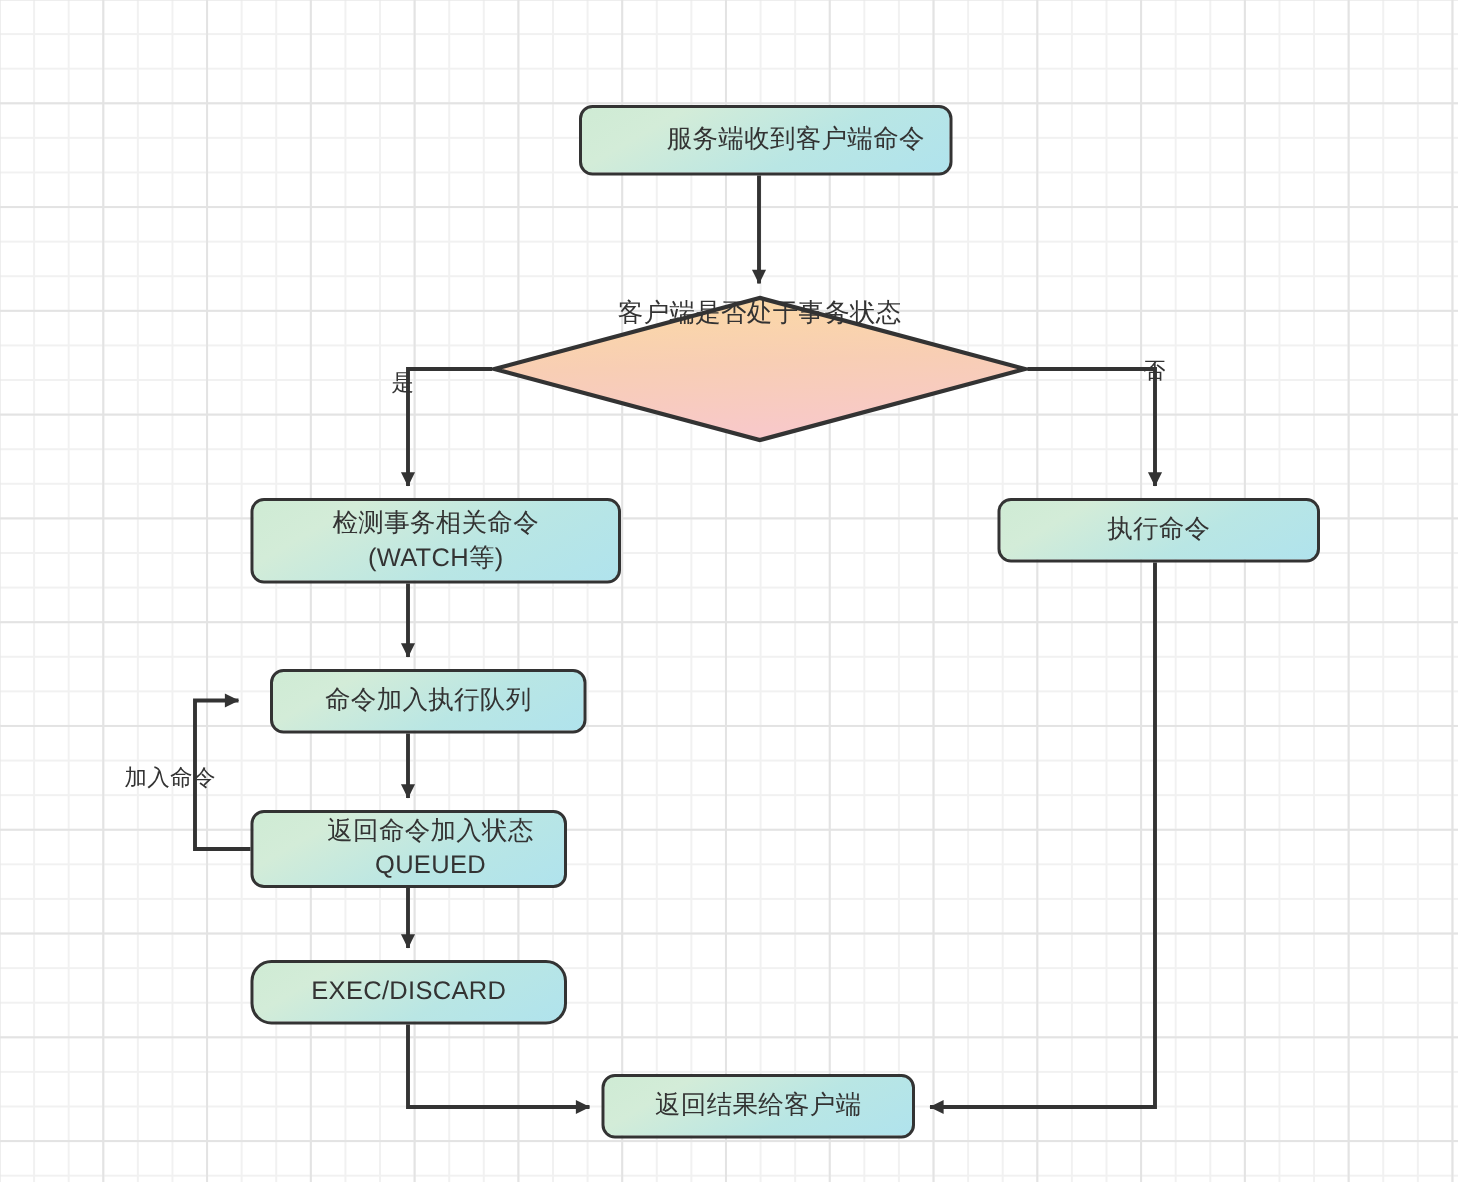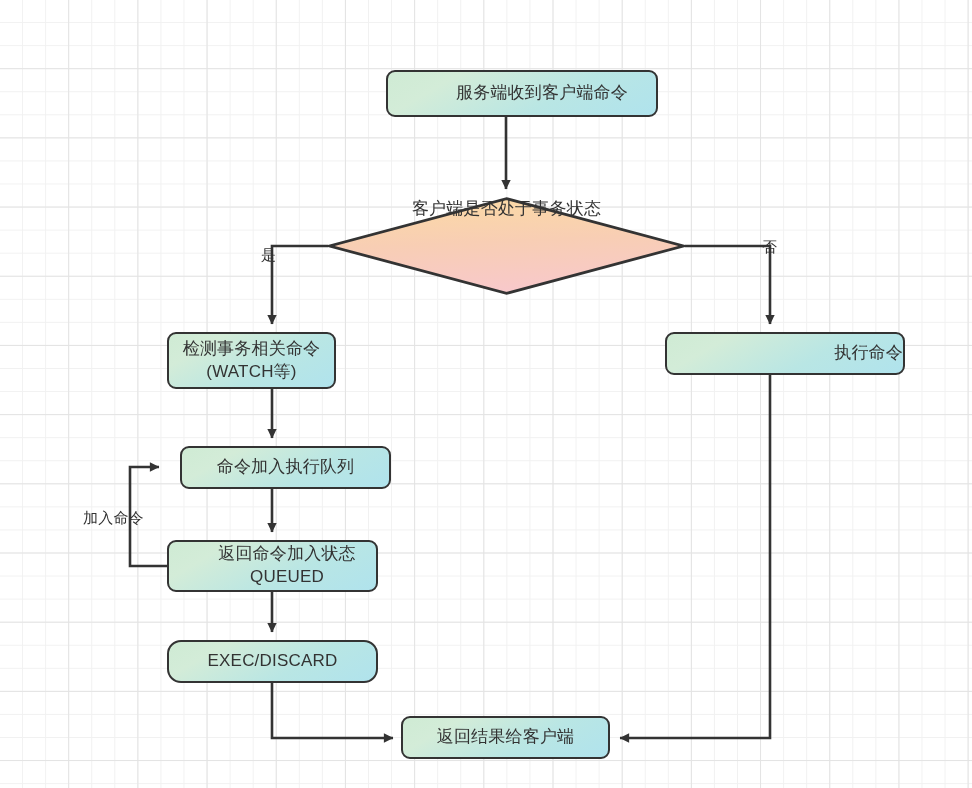--- a/index.html
+++ b/index.html
@@ -114,52 +114,52 @@
 
     <path d="M 167 566 L 130 566 L 130 467 L 159 467" stroke="#333333" stroke-width="2.6" fill="none" stroke-linejoin="miter" marker-end="url(#arrow)"></path>
 
     <path d="M 272 592 L 272 632" stroke="#333333" stroke-width="2.6" fill="none" marker-end="url(#arrow)"></path>
 
     <path d="M 272 683 L 272 738 L 393 738" stroke="#333333" stroke-width="2.6" fill="none" stroke-linejoin="miter" marker-end="url(#arrow)"></path>
 
     <path d="M 770 375 L 770 738 L 620 738" stroke="#333333" stroke-width="2.6" fill="none" stroke-linejoin="miter" marker-end="url(#arrow)"></path>
   </svg>
 
-  <div class="node box" style="left:386px; top:70px; width:272px; height:47px;padding-left:40px;">
+  <div class="node box" style="left:386px; top:70px; width:249px; height:47px;padding-left:40px;">
     <span>服务端收到客户端命令</span>
   </div>
 
   <div class="diamond-wrap" style="left:328px; top:197px; width:357px; height:98px;">
     <svg width="357" height="98" viewBox="0 0 357 98">
       <polygon points="178.5,1.6 355.4,49 178.5,96.4 1.6,49" fill="url(#diaGrad)" stroke="#333333" stroke-width="2.8" stroke-linejoin="miter"></polygon>
     </svg>
     <div class="diamond-label">
       <span>客户端是否处于事务状态</span>
     </div>
   </div>
 
-  <div class="node box" style="left:167px; top:332px; width:169px; height:57px;">
+  <div class="node box" style="left:167px; top:332px; width:247px; height:57px;">
     <span>检测事务相关命令
 (WATCH等)</span>
   </div>
 
   <div class="node box" style="left:180px; top:446px; width:211px; height:43px;">
     <span>命令加入执行队列</span>
   </div>
 
   <div class="node box" style="left:167px; top:540px; width:211px; height:52px;padding-left:29px;">
     <span>返回命令加入状态
 QUEUED</span>
   </div>
 
   <div class="node box" style="left:167px; top:640px; width:211px; height:43px;border-radius:14px;">
     <span>EXEC/DISCARD</span>
   </div>
 
-  <div class="node box" style="left:665px; top:332px; width:240px; height:43px;justify-content:flex-end;">
+  <div class="node box" style="left:665px; top:332px; width:215px; height:43px;">
     <span>执行命令</span>
   </div>
 
   <div class="node box" style="left:401px; top:716px; width:209px; height:43px;">
     <span>返回结果给客户端</span>
   </div>
 
   <span class="edge-label" style="left:261px; top:246px;">是</span>
 
   <span class="edge-label" style="left:762px; top:238px;">否</span>

